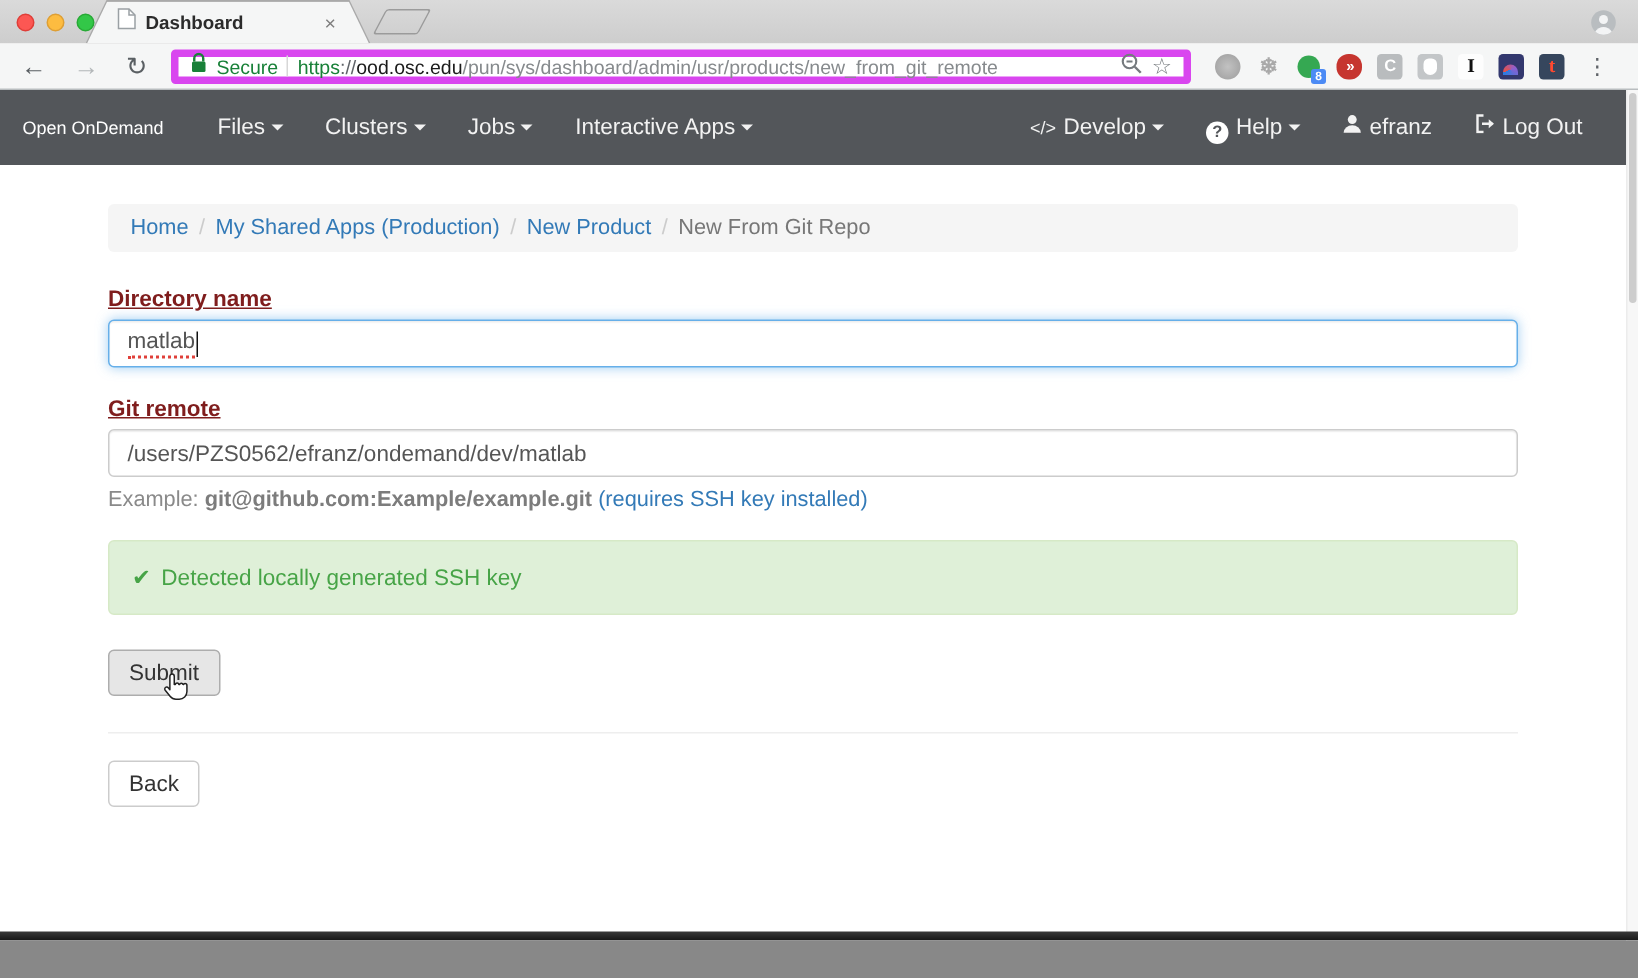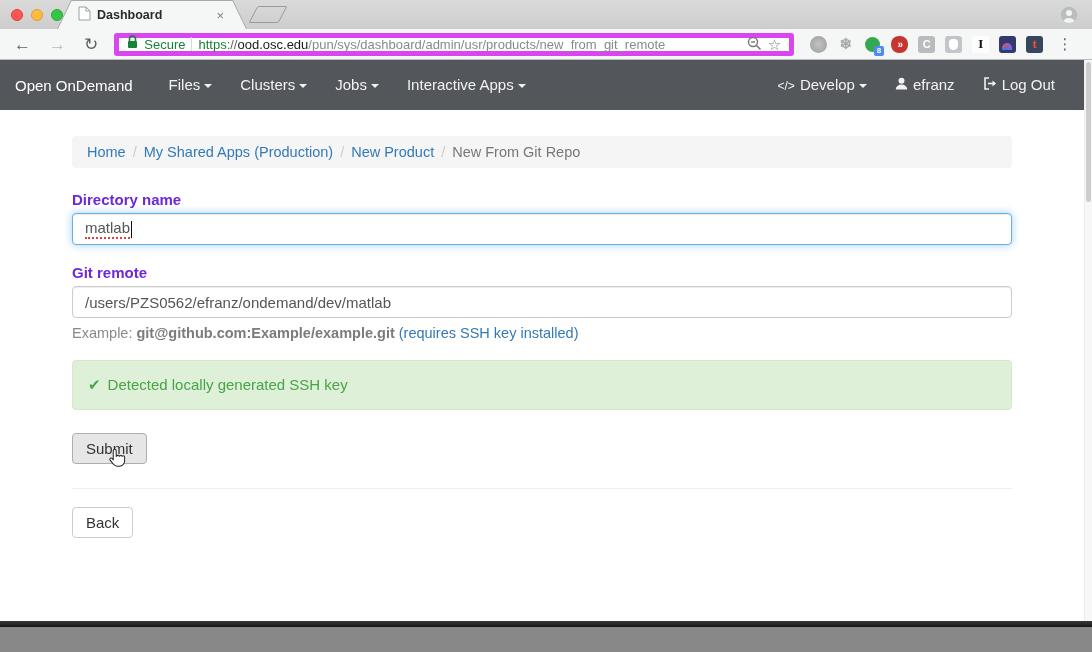--- a/index.html
+++ b/index.html
@@ -55,39 +55,39 @@
   .ext.shield .blob { width:9px; height:11px; background:#fff; border-radius:4px 4px 5px 5px; }
   .ext.ii { background:#fdfdfd; color:#111; font-family:"Liberation Serif",serif; font-size:13px; }
   .ext.gauge { background:#33386e; position:relative; overflow:hidden; }
   .ext.gauge .needle { position:absolute; left:3px; bottom:3px; width:10px; height:7px;
     background:conic-gradient(from 250deg,#e4504a,#8e5fd0,#2a7de1); border-radius:6px 6px 0 0; }
   .ext.tt { background:#36465d; color:#ff4930; font-family:"Liberation Serif",serif; font-size:13px; }
   .menu-dots { font-size:15px; color:#5f6368; margin:0 6px 0 8px; letter-spacing:0; }
 
   
   .navbar { display:flex; align-items:center; height:50px; width:1084px; background:#53565a; color:#fff; padding:0 15px; }
-  .brand { font-size:15px; color:#fff; margin-right:22px; white-space:nowrap; }
+  .brand { font-size:12px; color:#fff; margin-right:22px; white-space:nowrap; }
   .nav-item { font-size:15px; color:#f2f2f2; padding:0 14px; line-height:50px; white-space:nowrap; cursor:pointer; }
   .caret { display:inline-block; width:0; height:0; margin-left:4px; vertical-align:middle;
     border-top:4px solid #f2f2f2; border-right:4px solid transparent; border-left:4px solid transparent; }
   .nav-right { margin-left:auto; display:flex; align-items:center; }
   .icon-gap { margin-right:5px; }
   .code-glyph { font-size:12px; letter-spacing:0; margin-right:5px; }
   .q-circle { display:inline-flex; width:15px; height:15px; border-radius:50%; background:#fff; color:#53565a;
     font-weight:bold; font-size:11px; align-items:center; justify-content:center; margin-right:5px; vertical-align:-2px; }
 
   
   .page { position:relative; width:1084px; background:#fff; }
   .container { width:940px; margin:0 auto; padding-top:26px; }
   .breadcrumb { background:#f5f5f5; border-radius:4px; padding:8px 15px; font-size:14.5px; margin-bottom:23px; }
   .breadcrumb a { color:#337ab7; text-decoration:none; }
   .bc-sep { color:#ccc; padding:0 7px; }
   .bc-current { color:#777; }
 
-  .form-label { font-size:15px; font-weight:bold; color:#6d28d9; margin-bottom:5px; }
+  .form-label { font-size:15px; font-weight:bold; color:#7f1d1d; margin-bottom:5px;text-decoration:underline; }
   .fake-input { height:32px; border:1px solid #ccc; border-radius:4px; background:#fff;
     display:flex; align-items:center; padding:0 12px; font-size:15px; color:#555;
     box-shadow:inset 0 1px 1px rgba(0,0,0,.075); }
   .fake-input.focused { border-color:#66afe9;
     box-shadow:inset 0 1px 1px rgba(0,0,0,.075), 0 0 8px rgba(102,175,233,.6); }
   .spellcheck { border-bottom:2px dotted #e0403a; padding-bottom:1px; }
   .text-caret { display:inline-block; width:1px; height:17px; background:#111; margin-left:1px; }
   .group-dir { margin-bottom:19px; }
   .group-remote { margin-bottom:0; }
   .help-block { margin-top:7px; font-size:14.5px; color:#8a8a8a; margin-bottom:19px; }
@@ -196,20 +196,21 @@
 
     <div class="navbar">
       <span class="brand">Open OnDemand</span>
       <span class="nav-item"><span>Files</span><span class="caret"></span></span>
       <span class="nav-item"><span>Clusters</span><span class="caret"></span></span>
       <span class="nav-item"><span>Jobs</span><span class="caret"></span></span>
       <span class="nav-item"><span>Interactive Apps</span><span class="caret"></span></span>
 
       <span class="nav-right">
         <span class="nav-item"><span class="code-glyph">&lt;/&gt;</span><span>Develop</span><span class="caret"></span></span>
+        <span class="nav-item"><span class="q-circle">?</span><span>Help</span><span class="caret"></span></span>
         <span class="nav-item"><span class="icon-gap"><svg width="13" height="13" viewBox="0 0 14 14">
                 <circle cx="7" cy="4" r="3.2" fill="#f2f2f2"></circle>
                 <path d="M0.8 13.5 a6.2 5.4 0 0 1 12.4 0 z" fill="#f2f2f2"></path>
               </svg></span><span>efranz</span></span>
         <span class="nav-item"><span class="icon-gap"><svg width="14" height="13" viewBox="0 0 14 13">
                 <path d="M6 1 h-4 v11 h4" fill="none" stroke="#f2f2f2" stroke-width="1.6"></path>
                 <line x1="5" y1="6.5" x2="12" y2="6.5" stroke="#f2f2f2" stroke-width="1.6"></line>
                 <path d="M9.5 3.5 L13 6.5 L9.5 9.5 z" fill="#f2f2f2"></path>
               </svg></span><span>Log Out</span></span>
       </span>

